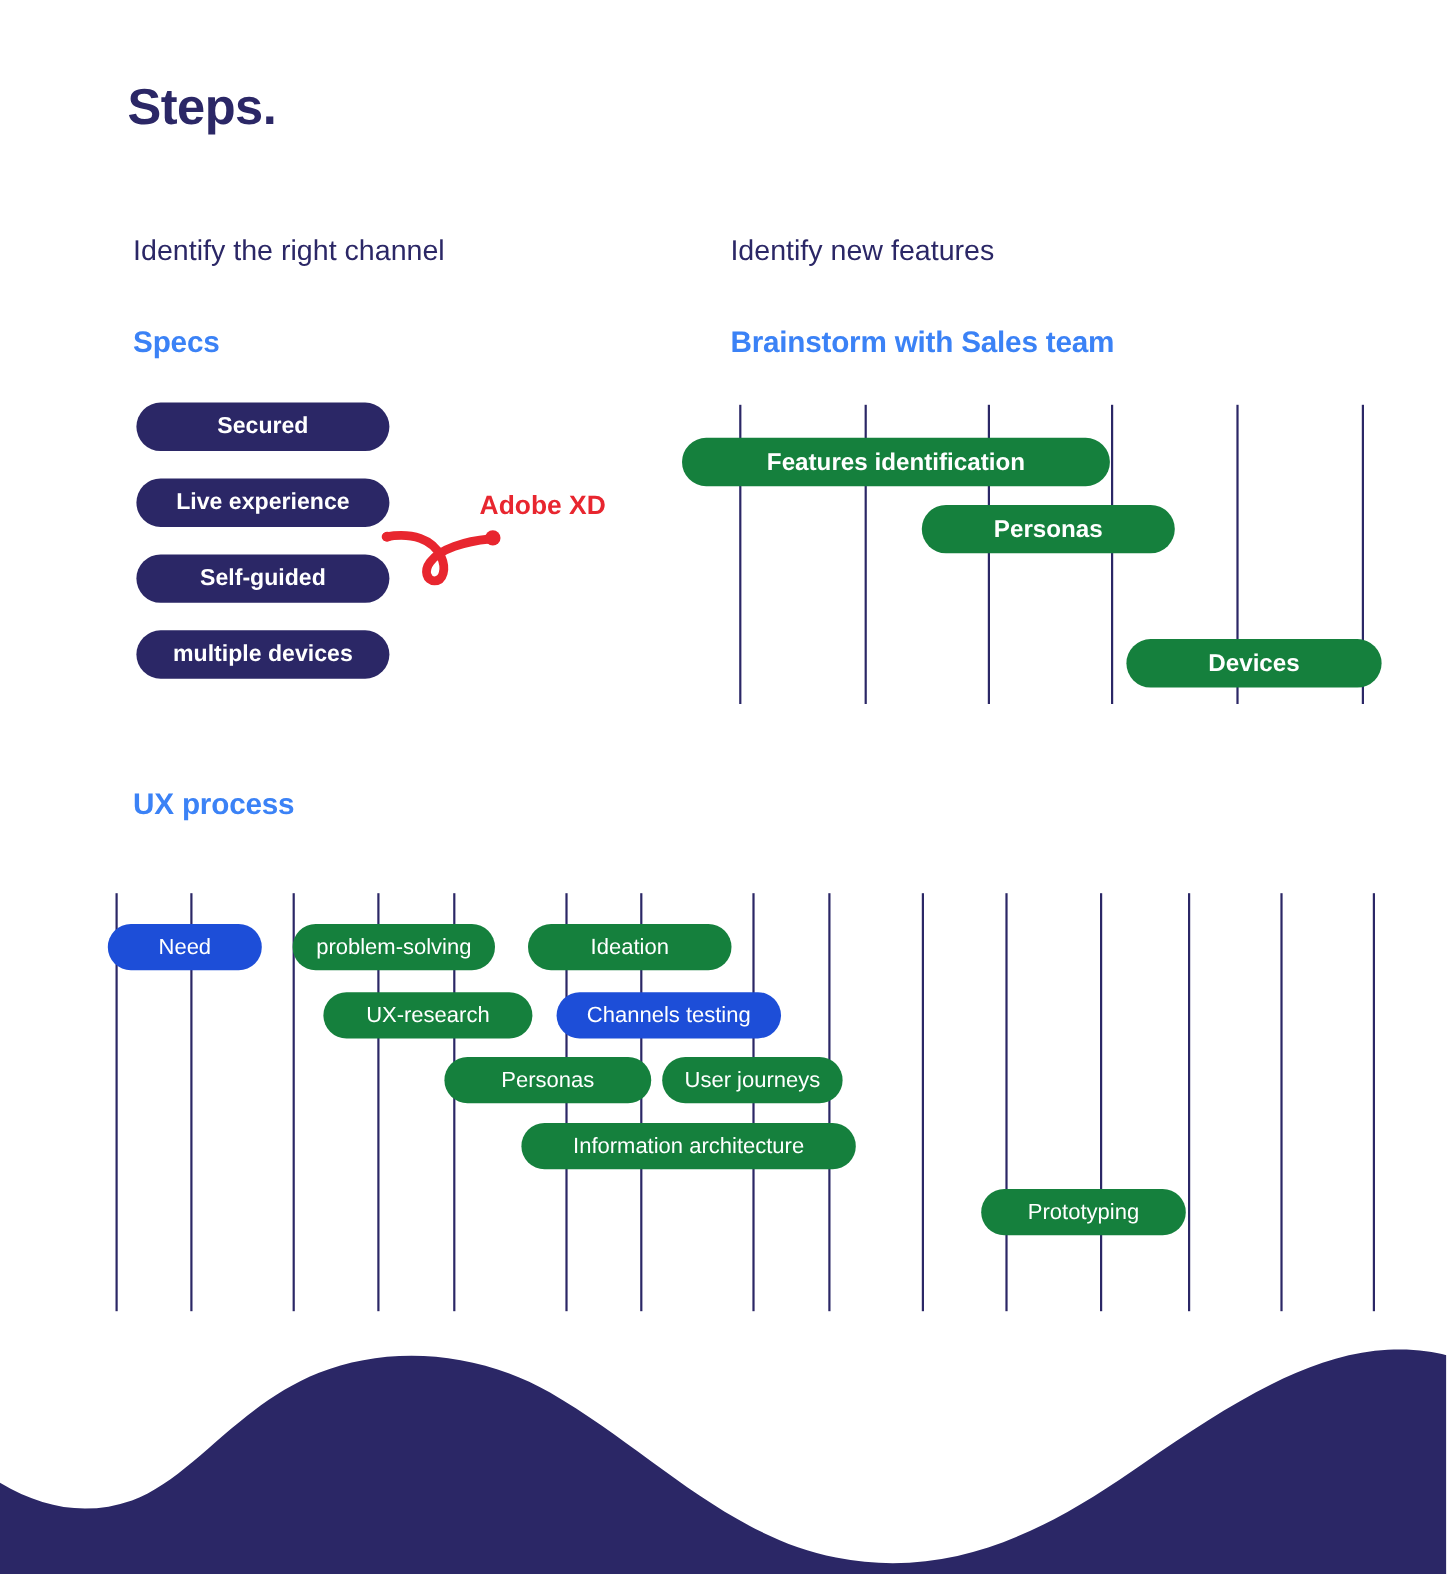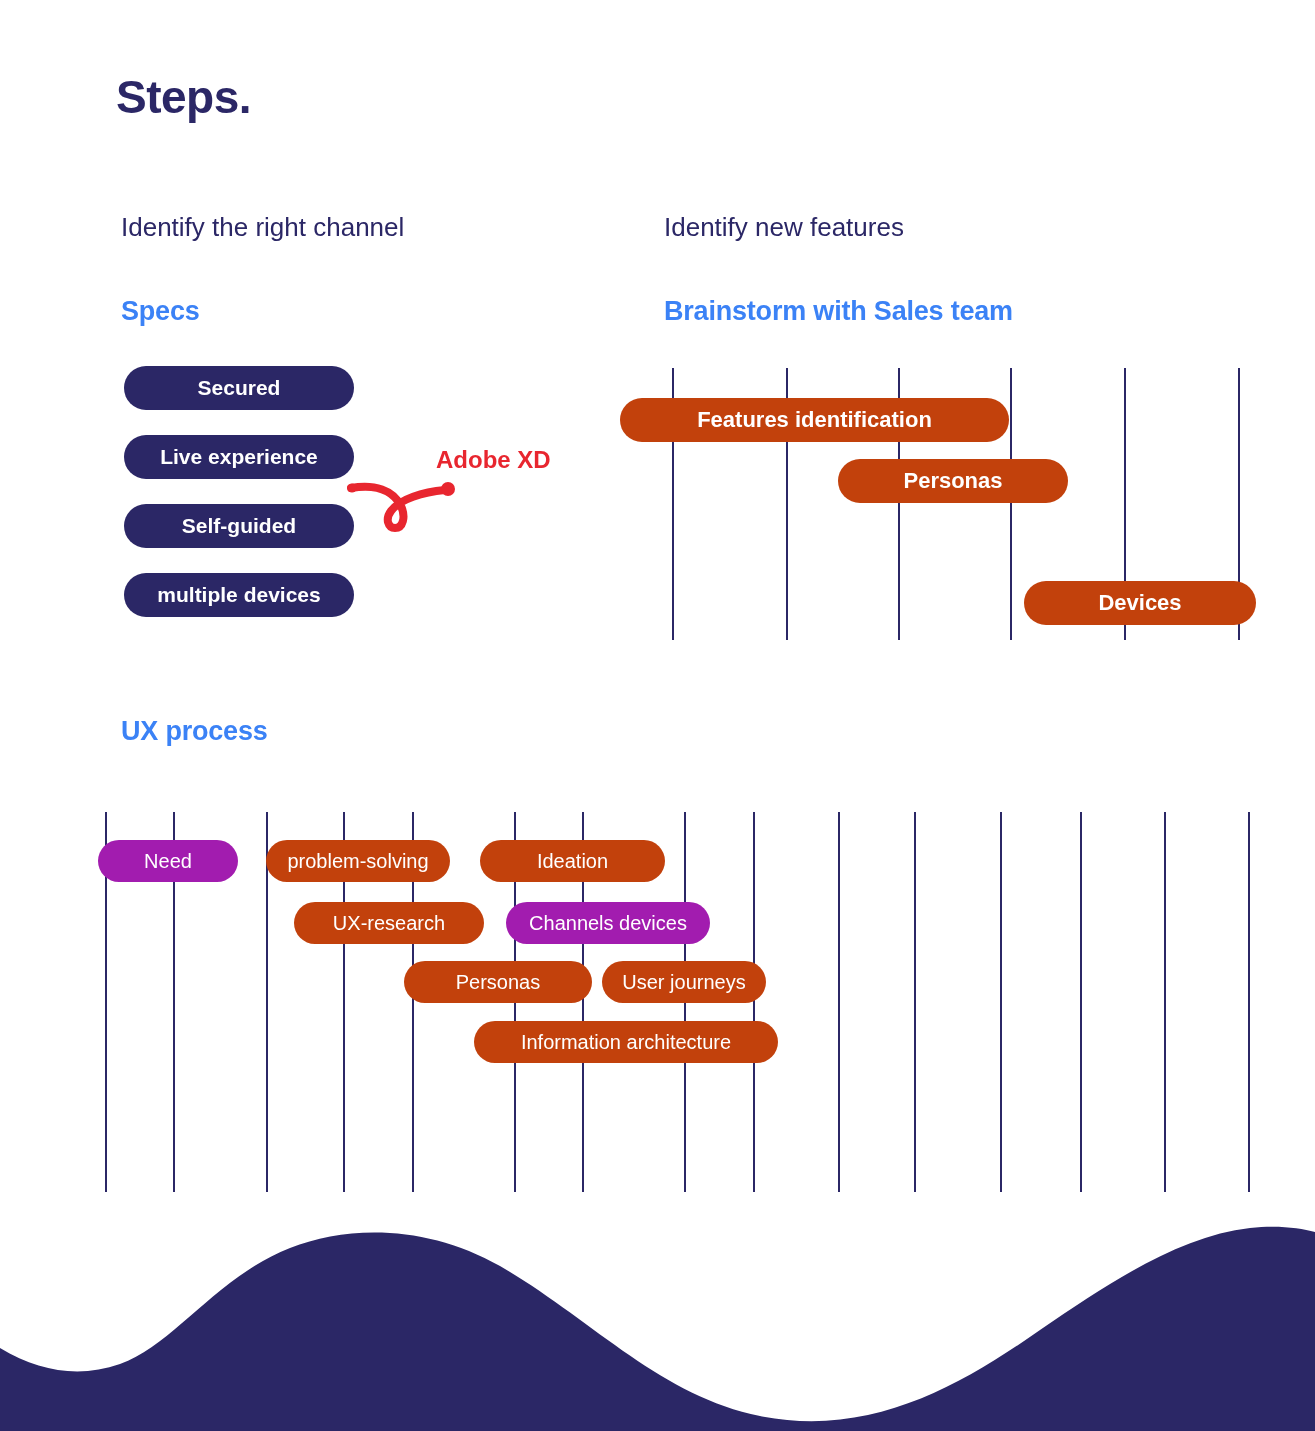--- a/index.html
+++ b/index.html
@@ -90,22 +90,22 @@
     position: absolute;
     border-radius: 999px;
     display: flex;
     align-items: center;
     justify-content: center;
     color: #ffffff;
     box-sizing: border-box;
     white-space: nowrap;
     overflow: hidden;
   }
-  .bar.navy { background: #c2410c; }
-  .bar.gray { background: #a21caf; }
+  .bar.navy { background: #15803d; }
+  .bar.gray { background: #1d4ed8; }
 
   
   #chart-brainstorm .bar { font-size: 22px; font-weight: 700; height: 44px; }
   
   #chart-ux .bar { font-size: 20px; font-weight: 400; height: 42px; }
 
   
   #adobe-xd-label {
     position: absolute;
     left: 436px;
@@ -188,27 +188,28 @@
   <div class="gridline" style="left:1000px; height:380px;"></div>
   <div class="gridline" style="left:1080px; height:380px;"></div>
   <div class="gridline" style="left:1164px; height:380px;"></div>
   <div class="gridline" style="left:1248px; height:380px;"></div>
 
   <div class="bar gray" style="left:98px;  width:140px; top:28px;">Need</div>
   <div class="bar navy" style="left:266px; width:184px; top:28px;">problem-solving</div>
   <div class="bar navy" style="left:480px; width:185px; top:28px;">Ideation</div>
 
   <div class="bar navy" style="left:294px; width:190px; top:90px;">UX-research</div>
-  <div class="bar gray" style="left:506px; width:204px; top:90px;">Channels devices</div>
+  <div class="bar gray" style="left:506px; width:204px; top:90px;">Channels testing</div>
 
   <div class="bar navy" style="left:404px; width:188px; top:149px;">Personas</div>
   <div class="bar navy" style="left:602px; width:164px; top:149px;">User journeys</div>
 
   <div class="bar navy" style="left:474px; width:304px; top:209px;">Information architecture</div>
 
+  <div class="bar navy" style="left:892px; width:186px; top:269px;">Prototyping</div>
 
 </div>
 
 <svg id="bottom-wave" viewBox="0 0 1315 205" preserveAspectRatio="none">
   <path d="M0 122
            C 40 146, 80 152, 120 138
            C 175 118, 215 52, 290 22
            C 350 -2, 430 0, 500 40
            C 590 92, 660 170, 760 190
            C 870 212, 960 160, 1040 104

